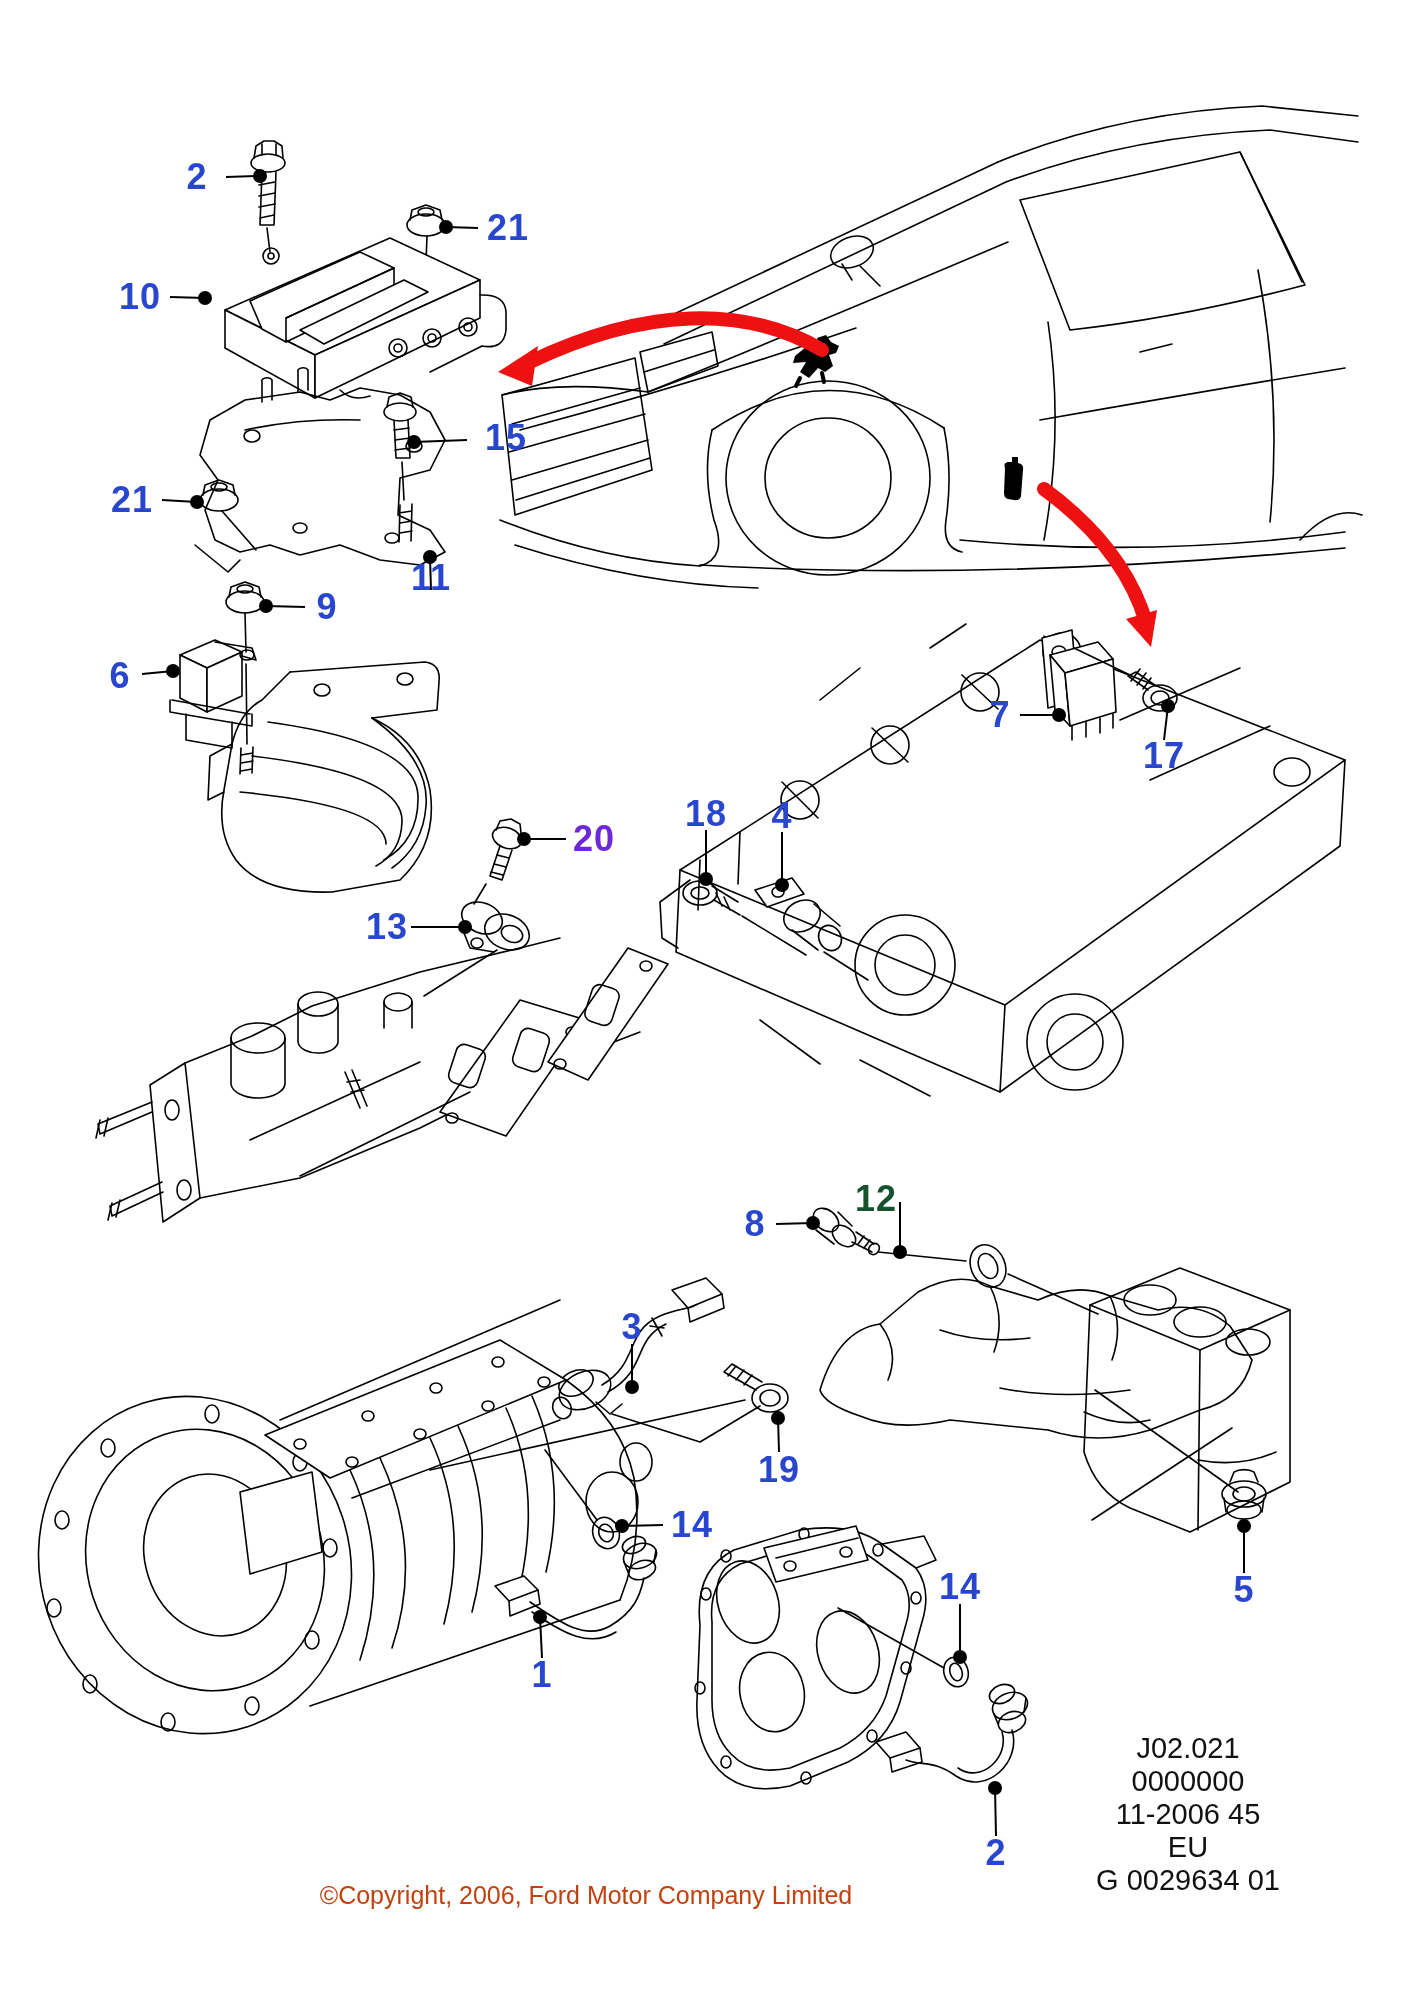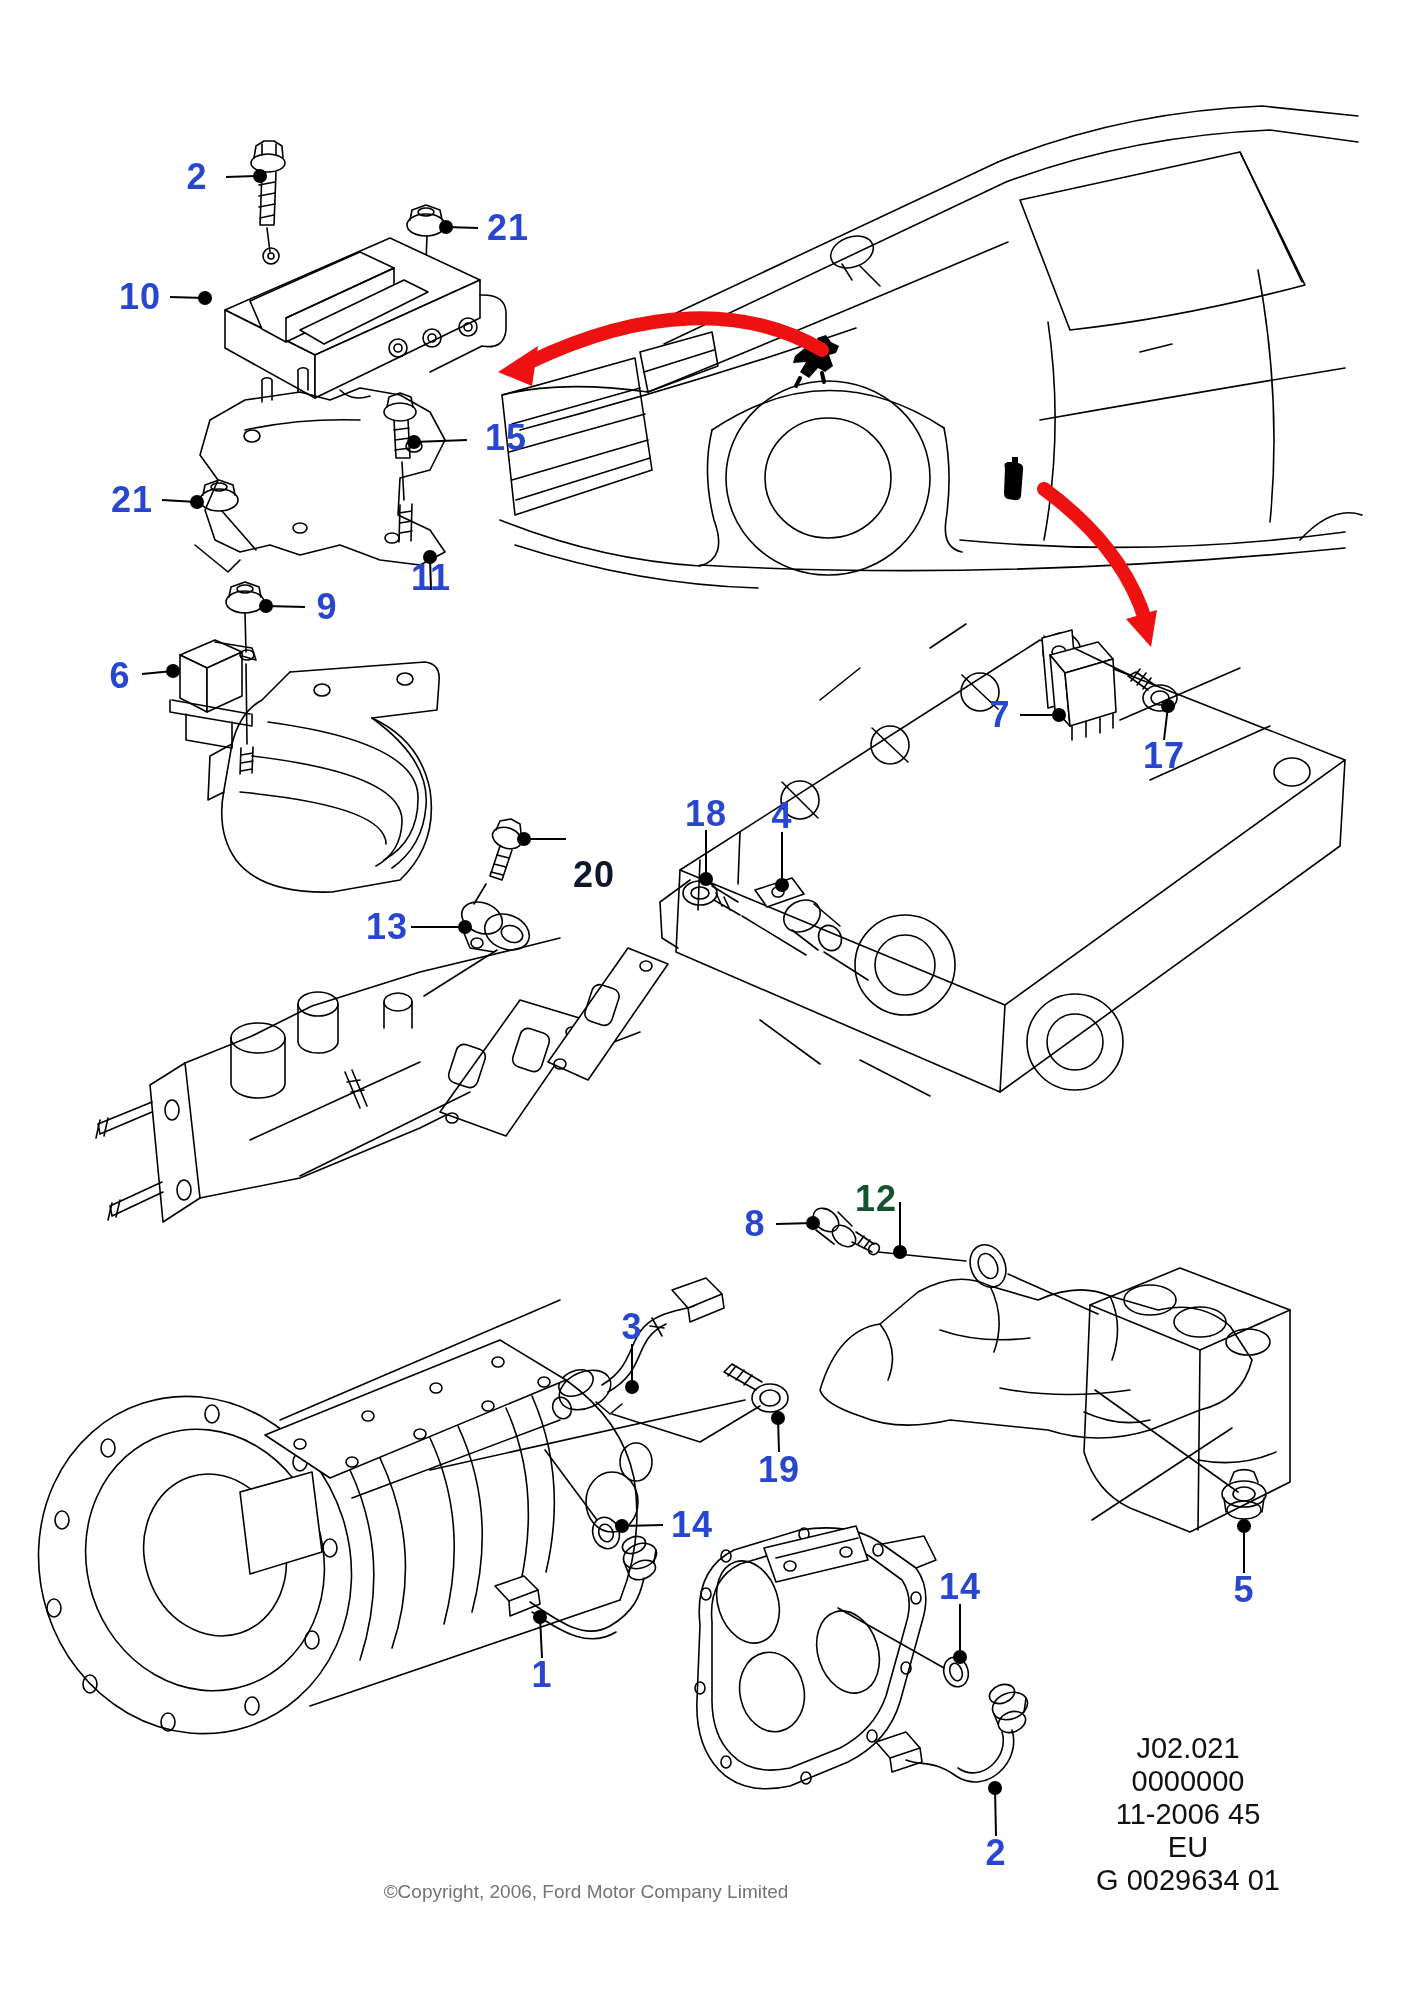--- a/index.html
+++ b/index.html
@@ -5,21 +5,21 @@
   html,body{margin:0;padding:0;background:#fff;}
   #page{position:relative;width:1413px;height:2000px;background:#fff;overflow:hidden;
         font-family:"Liberation Sans",sans-serif;}
   #art,#leader-layer{position:absolute;left:0;top:0;width:1413px;height:2000px;}
   #callout-layer{position:absolute;left:0;top:0;width:1413px;height:2000px;pointer-events:none;}
   .callout{position:absolute;transform:translate(-50%,-50%);font-weight:bold;font-size:36px;
            letter-spacing:1px;line-height:1;}
   #stamp{position:absolute;left:1038px;top:1732px;width:300px;text-align:center;
          font-size:29px;line-height:33px;color:#111;}
   #copyright{position:absolute;left:286px;top:1881px;width:600px;text-align:center;
-             font-size:19px;color:#737373;}
+             font-size:25px;color:#c2410c;}
 </style>
 </head>
 <body>
 
 <div id="page">
 
 <svg id="art" viewBox="0 0 1413 2000" xmlns="http://www.w3.org/2000/svg">
   <g stroke="#000" stroke-width="1.6" fill="none" stroke-linecap="round" stroke-linejoin="round">
 
     <g>
@@ -474,21 +474,21 @@
       <div class="callout" style="left: 140px; top: 297px; color: rgb(41, 70, 207);">10</div>
       <div class="callout" style="left: 497px; top: 438px; color: rgb(41, 70, 207); margin-left: 9px;">15</div>
       <div class="callout" style="left: 132px; top: 500px; color: rgb(41, 70, 207);">21</div>
       <div class="callout" style="left: 327px; top: 607px; color: rgb(41, 70, 207);">9</div>
       <div class="callout" style="left: 431px; top: 578px; color: rgb(41, 70, 207);">11</div>
       <div class="callout" style="left: 120px; top: 676px; color: rgb(41, 70, 207);">6</div>
       <div class="callout" style="left: 1000px; top: 715px; color: rgb(41, 70, 207);">7</div>
       <div class="callout" style="left: 1164px; top: 756px; color: rgb(41, 70, 207);">17</div>
       <div class="callout" style="left: 706px; top: 814px; color: rgb(41, 70, 207);">18</div>
       <div class="callout" style="left: 782px; top: 816px; color: rgb(41, 70, 207);">4</div>
-      <div class="callout" style="left: 594px; top: 875px; color: #0f172a; text-align: center;">20</div>
+      <div class="callout" style="left: 594px; top: 839px; color: #6d28d9; text-align: center;">20</div>
       <div class="callout" style="left: 387px; top: 927px; color: rgb(41, 70, 207);">13</div>
       <div class="callout" style="left: 876px; top: 1186px; color: #14532d; margin-top: 13px;">12</div>
       <div class="callout" style="left: 755px; top: 1224px; color: rgb(41, 70, 207);">8</div>
       <div class="callout" style="left: 632px; top: 1327px; color: rgb(41, 70, 207);">3</div>
       <div class="callout" style="left: 779px; top: 1470px; color: rgb(41, 70, 207);">19</div>
       <div class="callout" style="left: 692px; top: 1525px; color: rgb(41, 70, 207);">14</div>
       <div class="callout" style="left: 542px; top: 1675px; color: rgb(41, 70, 207);">1</div>
       <div class="callout" style="left: 960px; top: 1587px; color: rgb(41, 70, 207);">14</div>
       <div class="callout" style="left: 996px; top: 1853px; color: rgb(41, 70, 207);">2</div>
       <div class="callout" style="left: 1244px; top: 1590px; color: rgb(41, 70, 207);">5</div>

